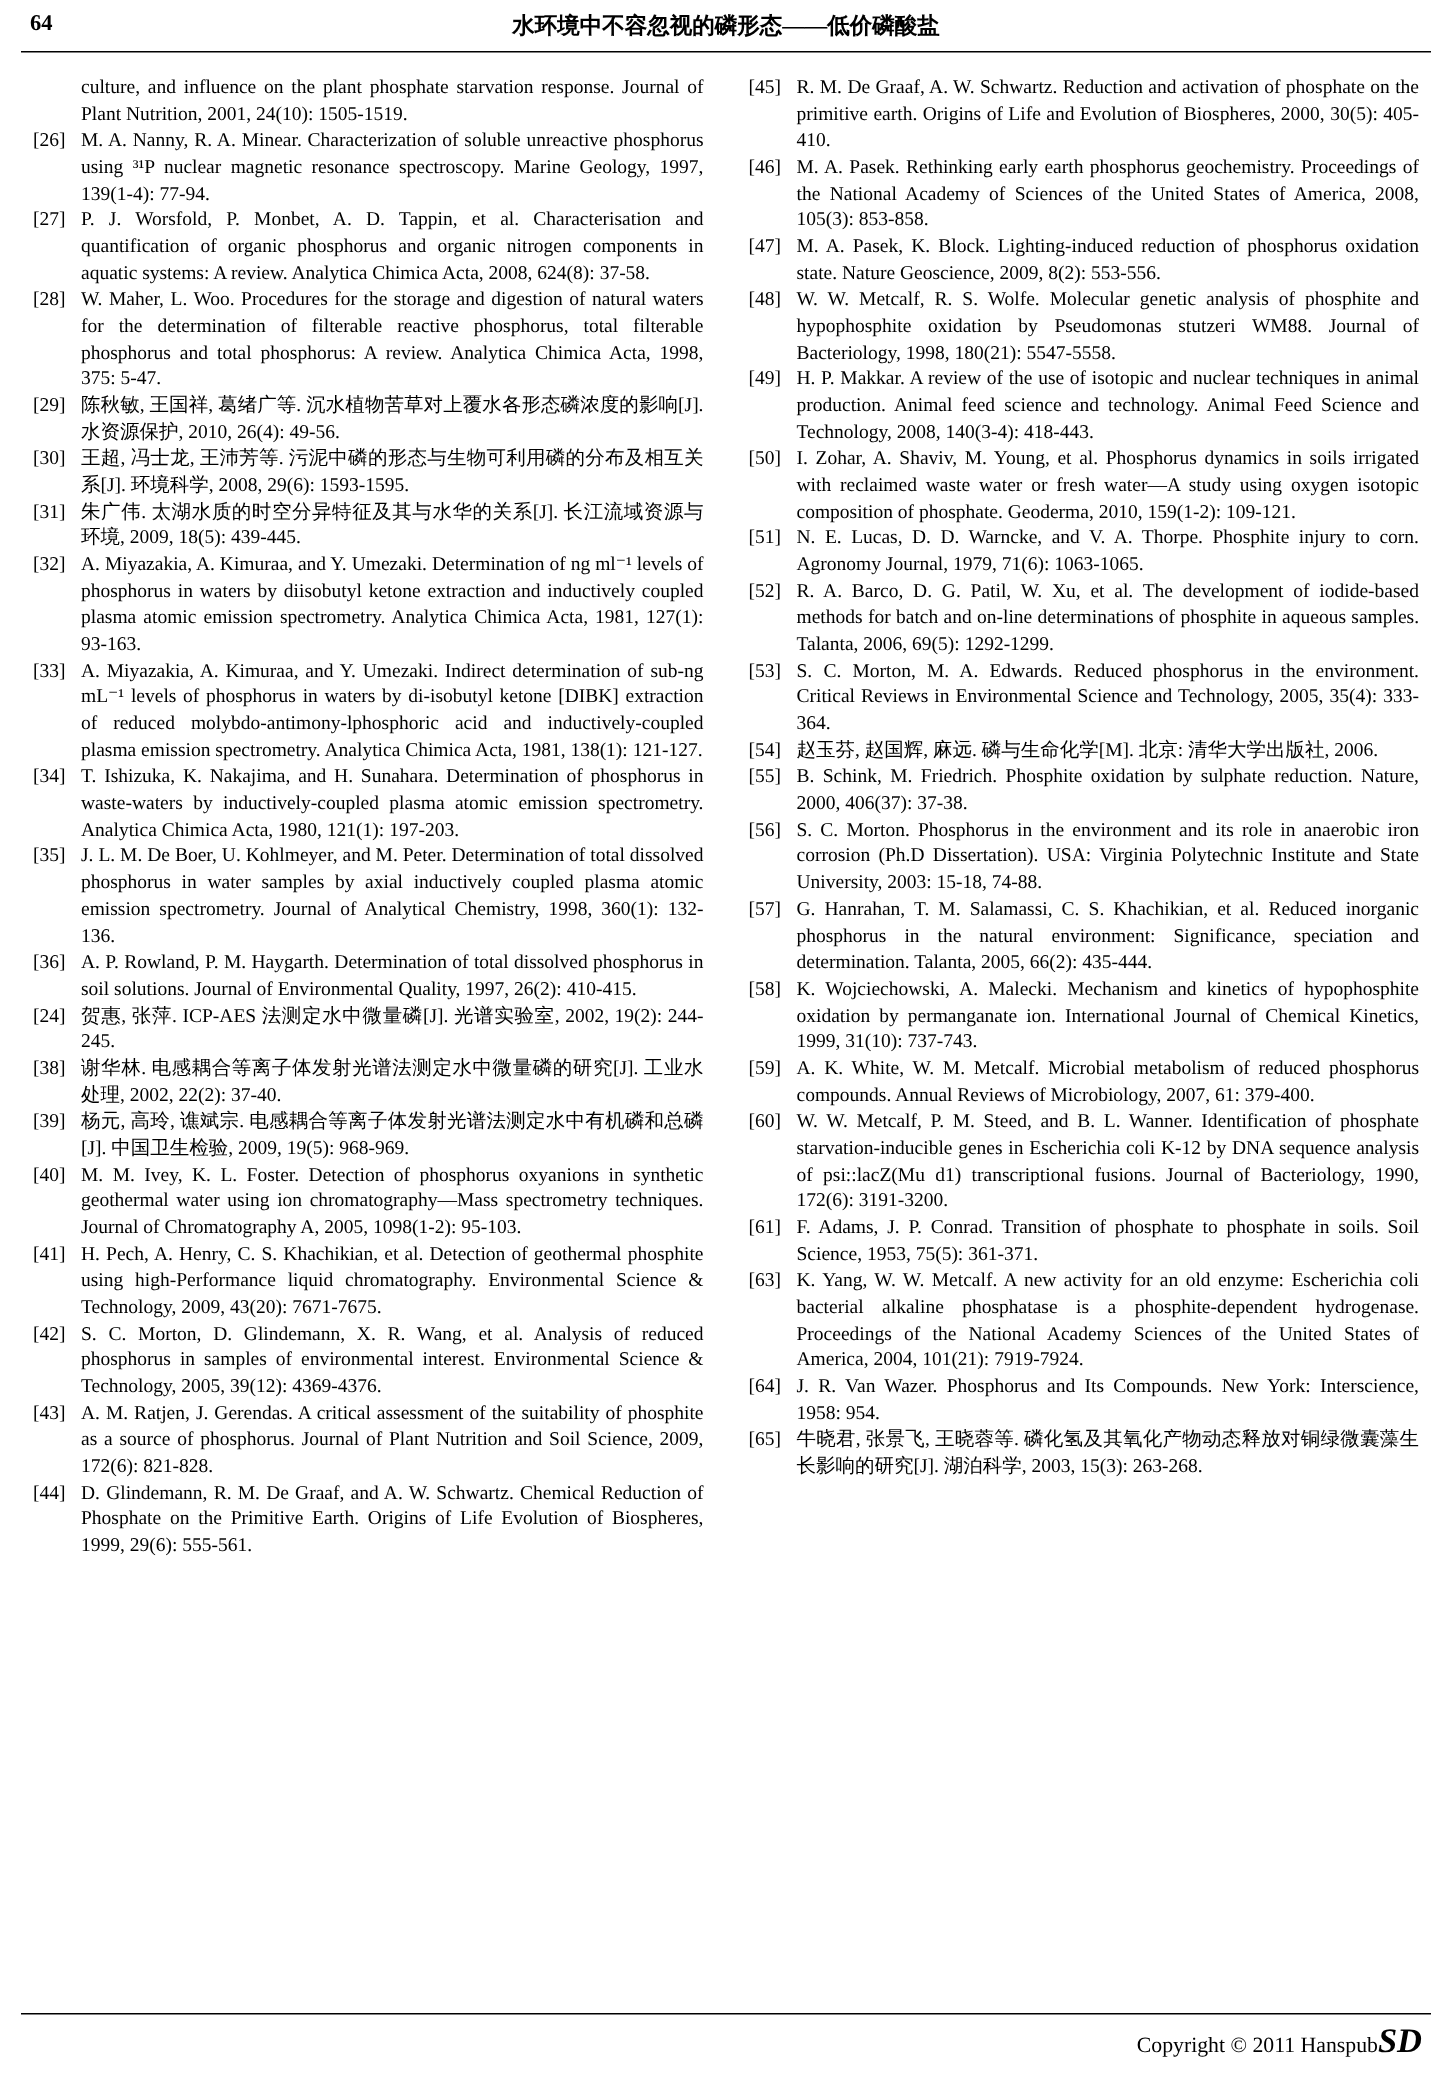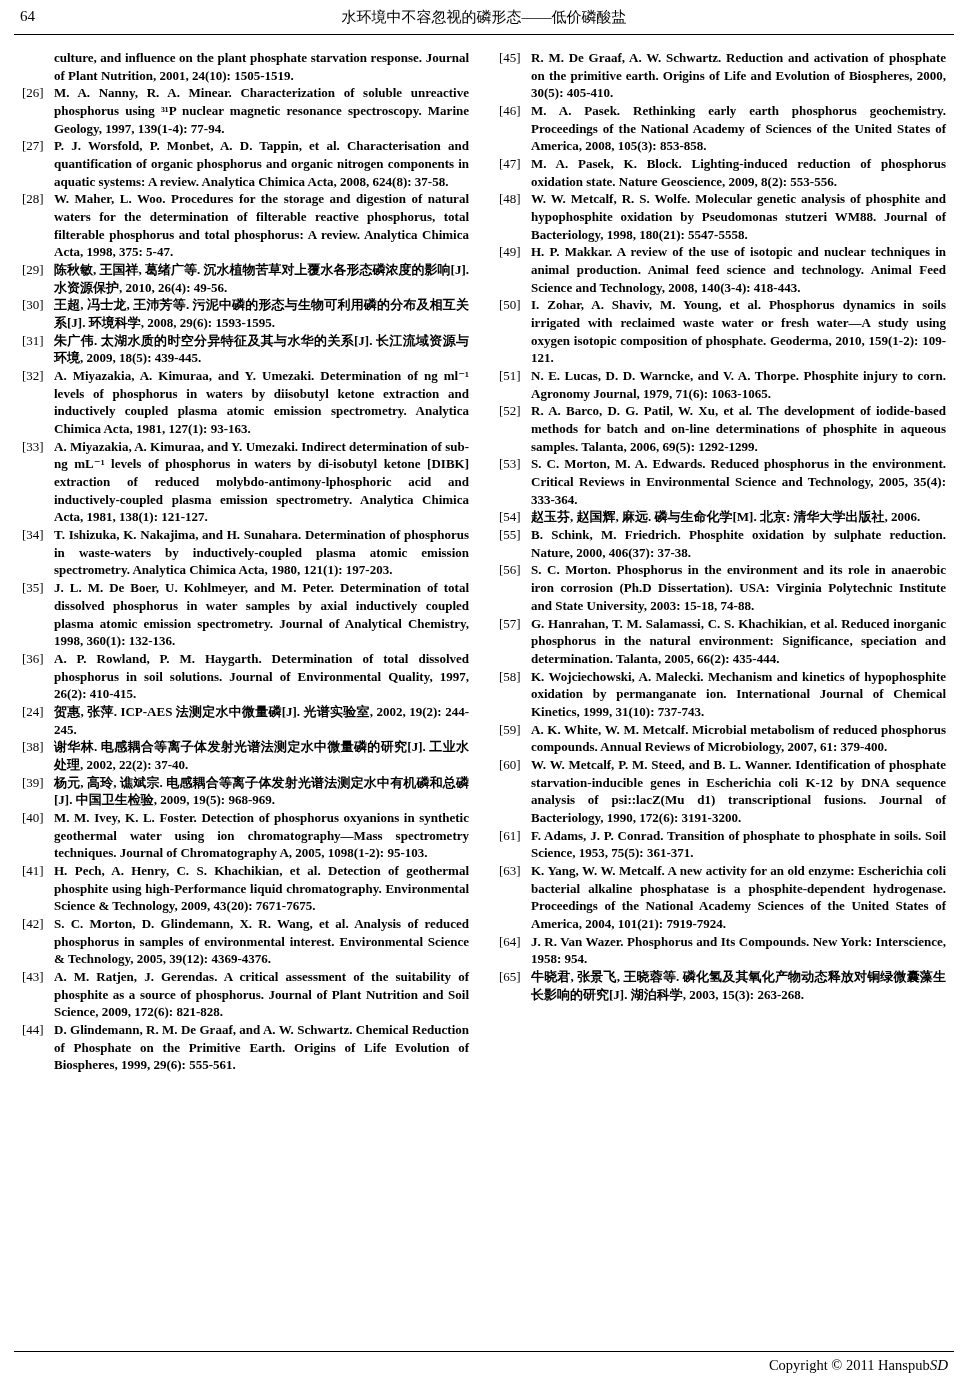--- a/index.html
+++ b/index.html
@@ -12,20 +12,21 @@
   }
   .page {
     width: 968px; height: 1386px;
     padding: 8px 14px 12px 14px;
     display: flex; flex-direction: column;
   }
   .page-header {
     position: relative;
     height: 22px;
     flex: 0 0 auto;
+    font-weight: bold;
   }
   .page-num {
     position: absolute; left: 6px; top: 0;
     font-size: 15px;
   }
   .run-title {
     display: block; width: 100%;
     text-align: center;
     font-size: 15px;
   }
@@ -42,32 +43,32 @@
     align-items: flex-start;
     overflow: hidden;
   }
   .col {
     width: 447px;
     font-size: 13px;
     line-height: 1.36;
   }
   .ref { display: flex; }
   .ref-num { flex: 0 0 32px; }
-  .ref-text { flex: 1 1 auto; text-align: justify; font-weight: bold; }
+  .ref-text { flex: 1 1 auto; text-align: justify; }
   footer { flex: 0 0 auto; margin-top: auto; }
   .footer-rule {
     border-top: 1px solid #000;
     margin-bottom: 5px;
   }
   .footer-row {
     display: flex; justify-content: flex-end; align-items: baseline;
     padding: 0 6px;
   }
   .copyright { font-size: 14.5px; }
-  .logo { font-size: 15px; font-weight: normal; font-style: italic; }
+  .logo { font-size: 23px; font-weight: bold; font-style: italic; }
 </style>
 </head>
 <body>
 
 <div class="page">
 
   <header class="page-header">
     <span class="page-num">64</span>
     <span class="run-title">水环境中不容忽视的磷形态——低价磷酸盐</span>
   </header>

